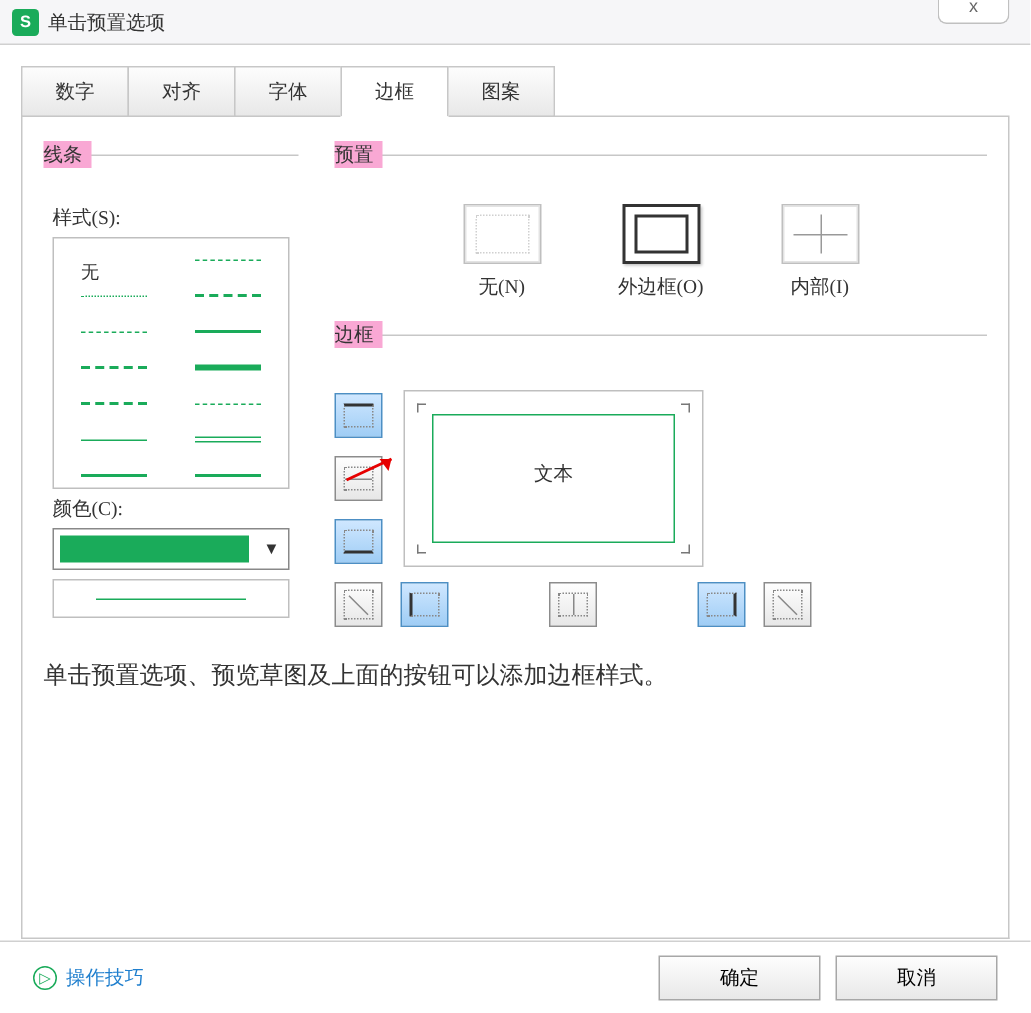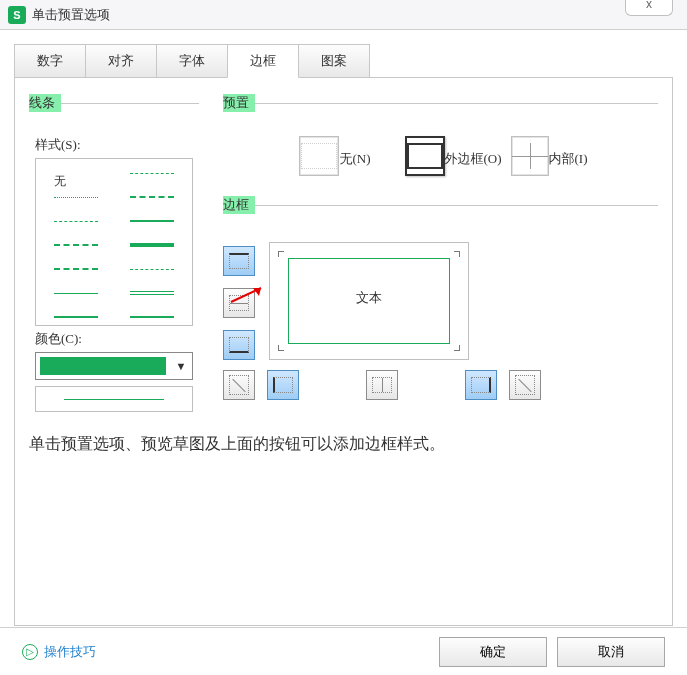--- a/index.html
+++ b/index.html
@@ -89,21 +89,21 @@
     flex: 1;
     padding-left: 24px;
   }
   .fset {
     position: relative;
     margin-bottom: 8px;
   }
   .fset-leg {
     font-size: 13px;
     color: #333;
-    background: #86efac;
+    background: #f9a8d4;
     position: relative;
     z-index: 1;
     padding-right: 6px;
     display: inline-block;
   }
   .fset-line {
     border-top: 1px solid #c7c7c7;
     position: absolute;
     left: 0; right: 0; top: 9px;
   }
@@ -151,21 +151,21 @@
   }
   .extra-swatch .ln { width: 100px; }
 
   .presets {
     display: flex;
     justify-content: center;
     gap: 34px;
     margin-top: 8px;
   }
   .preset {
-    display:flex; flex-direction:row; align-items:center;
+    display:flex; flex-direction:column; align-items:center;
     cursor:pointer;
     width: 72px;
   }
   .preset-grid {
     width: 52px; height: 40px;
     border: 1px solid #bfbfbf;
     background: #fff;
     box-shadow: inset 0 0 0 1px #e3e3e3;
     display:flex; align-items:center; justify-content:center;
     margin-bottom: 6px;
@@ -184,21 +184,20 @@
   }
   .preset-none .preset-inner { border-color:#d0d0d0; }
   .preset-label { font-size: 13px; text-align:center; white-space:nowrap; }
 
   .border-area {
     margin-top: 14px;
   }
   .border-layout {
     display:flex;
     margin-top: 8px;
-    align-items: flex-end;
   }
   .side-btns {
     display:flex; flex-direction:column;
     gap: 12px;
     margin-right: 8px;
     margin-top: 6px;
   }
   .sq-btn {
     width: 32px; height: 30px;
     border: 1px solid #8c8c8c;

